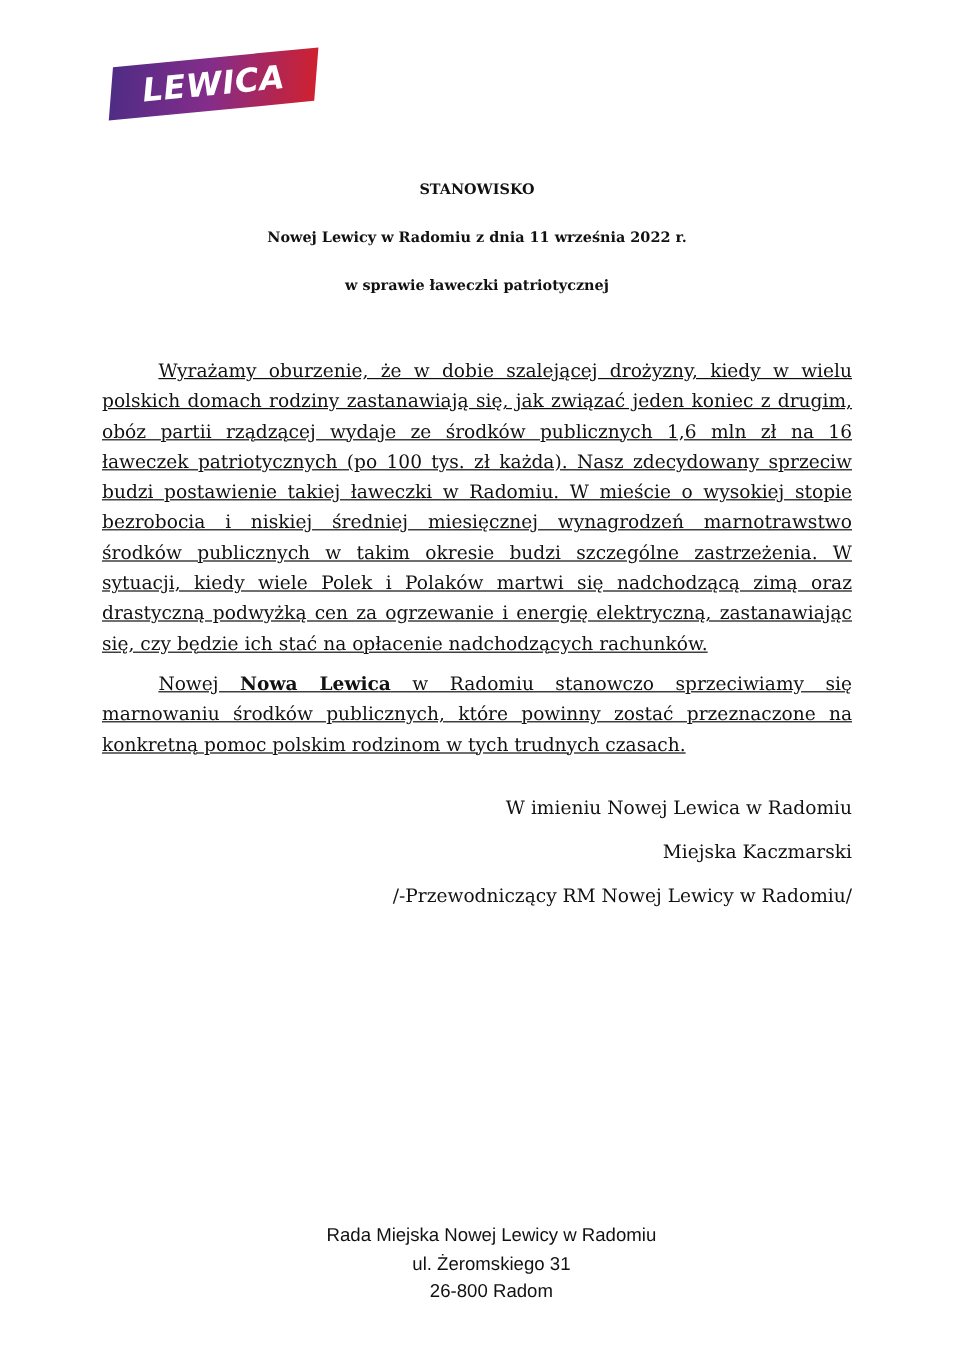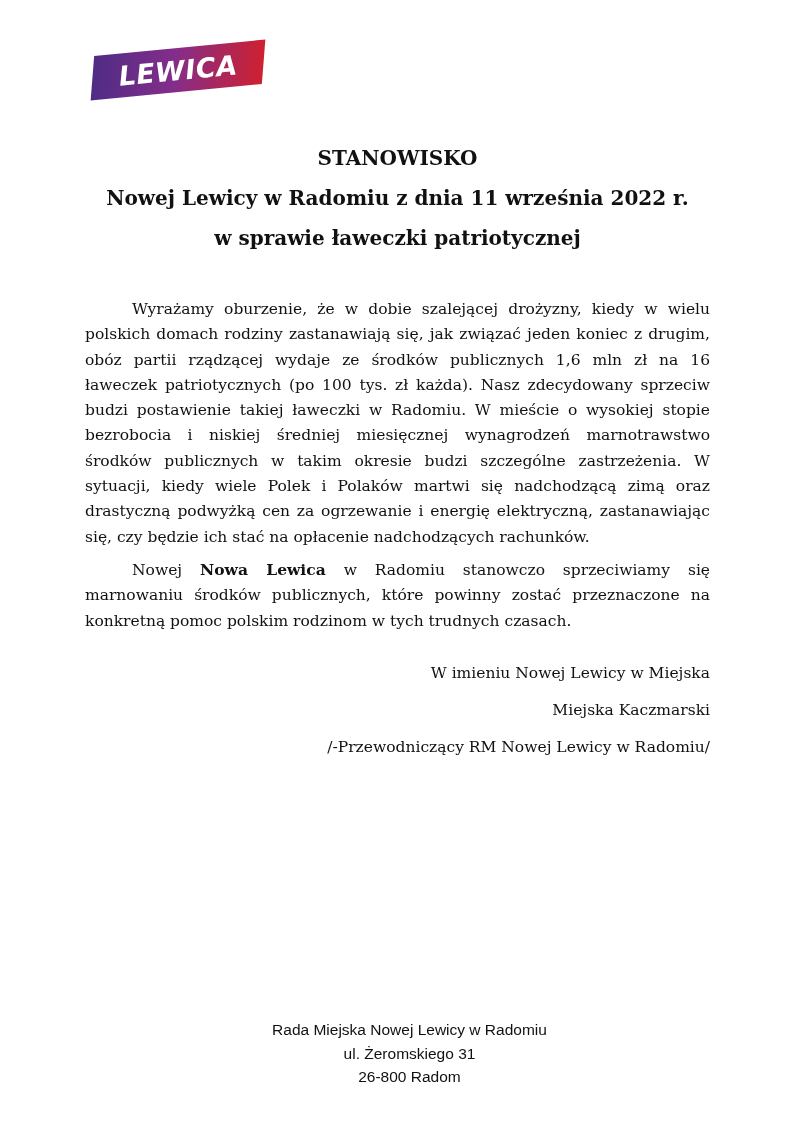--- a/index.html
+++ b/index.html
@@ -49,38 +49,39 @@
 
   
   .titles {
     position: absolute;
     top: 150px;
     left: 85px;
     width: 625px;
     text-align: center;
   }
   .titles p {
-    font-size: 20px;
+    font-size: 12px;
     font-weight: bold;
     line-height: 16px;
     margin-bottom: 24px;
   }
 
   
   .content {
     position: absolute;
     top: 297px;
     left: 85px;
     width: 625px;
   }
   .content p {
     font-size: 15.5px;
     line-height: 25.3px;
     text-align: justify;
     text-indent: 47px;
+    text-decoration: underline;
   }
   .content p + p { margin-top: 7px; }
   .content b { font-weight: bold; margin-top: 21px; }
 
   
   .signature {
     position: absolute;
     top: 665px;
     left: 85px;
     width: 625px;
@@ -123,21 +124,21 @@
     <p>Nowej Lewicy w Radomiu z dnia 11 września 2022 r.</p>
     <p>w sprawie ławeczki patriotycznej</p>
   </div>
 
   <div class="content">
     <p>Wyrażamy oburzenie, że w dobie szalejącej drożyzny, kiedy w wielu polskich domach rodziny zastanawiają się, jak związać jeden koniec z drugim, obóz partii rządzącej wydaje ze środków publicznych 1,6 mln zł na 16 ławeczek patriotycznych (po 100 tys. zł każda). Nasz zdecydowany sprzeciw budzi postawienie takiej ławeczki w Radomiu. W mieście o wysokiej stopie bezrobocia i niskiej średniej miesięcznej wynagrodzeń marnotrawstwo środków publicznych w takim okresie budzi szczególne zastrzeżenia. W sytuacji, kiedy wiele Polek i Polaków martwi się nadchodzącą zimą oraz drastyczną podwyżką cen za ogrzewanie i energię elektryczną, zastanawiając się, czy będzie ich stać na opłacenie nadchodzących rachunków.</p>
     <p><span>Nowej </span><b>Nowa Lewica</b><span> w Radomiu stanowczo sprzeciwiamy się marnowaniu środków publicznych, które powinny zostać przeznaczone na konkretną pomoc polskim rodzinom w tych trudnych czasach.</span></p>
   </div>
 
   <div class="signature">
-    <p>W imieniu Nowej Lewicy w Miejska</p>
+    <p>W imieniu Nowej Lewica w Radomiu</p>
     <p>Miejska Kaczmarski</p>
     <p class="italic">/-Przewodniczący RM Nowej Lewicy w Radomiu/</p>
   </div>
 
   <div class="footer">
     <p>Rada Miejska Nowej Lewicy w Radomiu</p>
     <p>ul. Żeromskiego 31</p>
     <p>26-800 Radom</p>
   </div>
 

